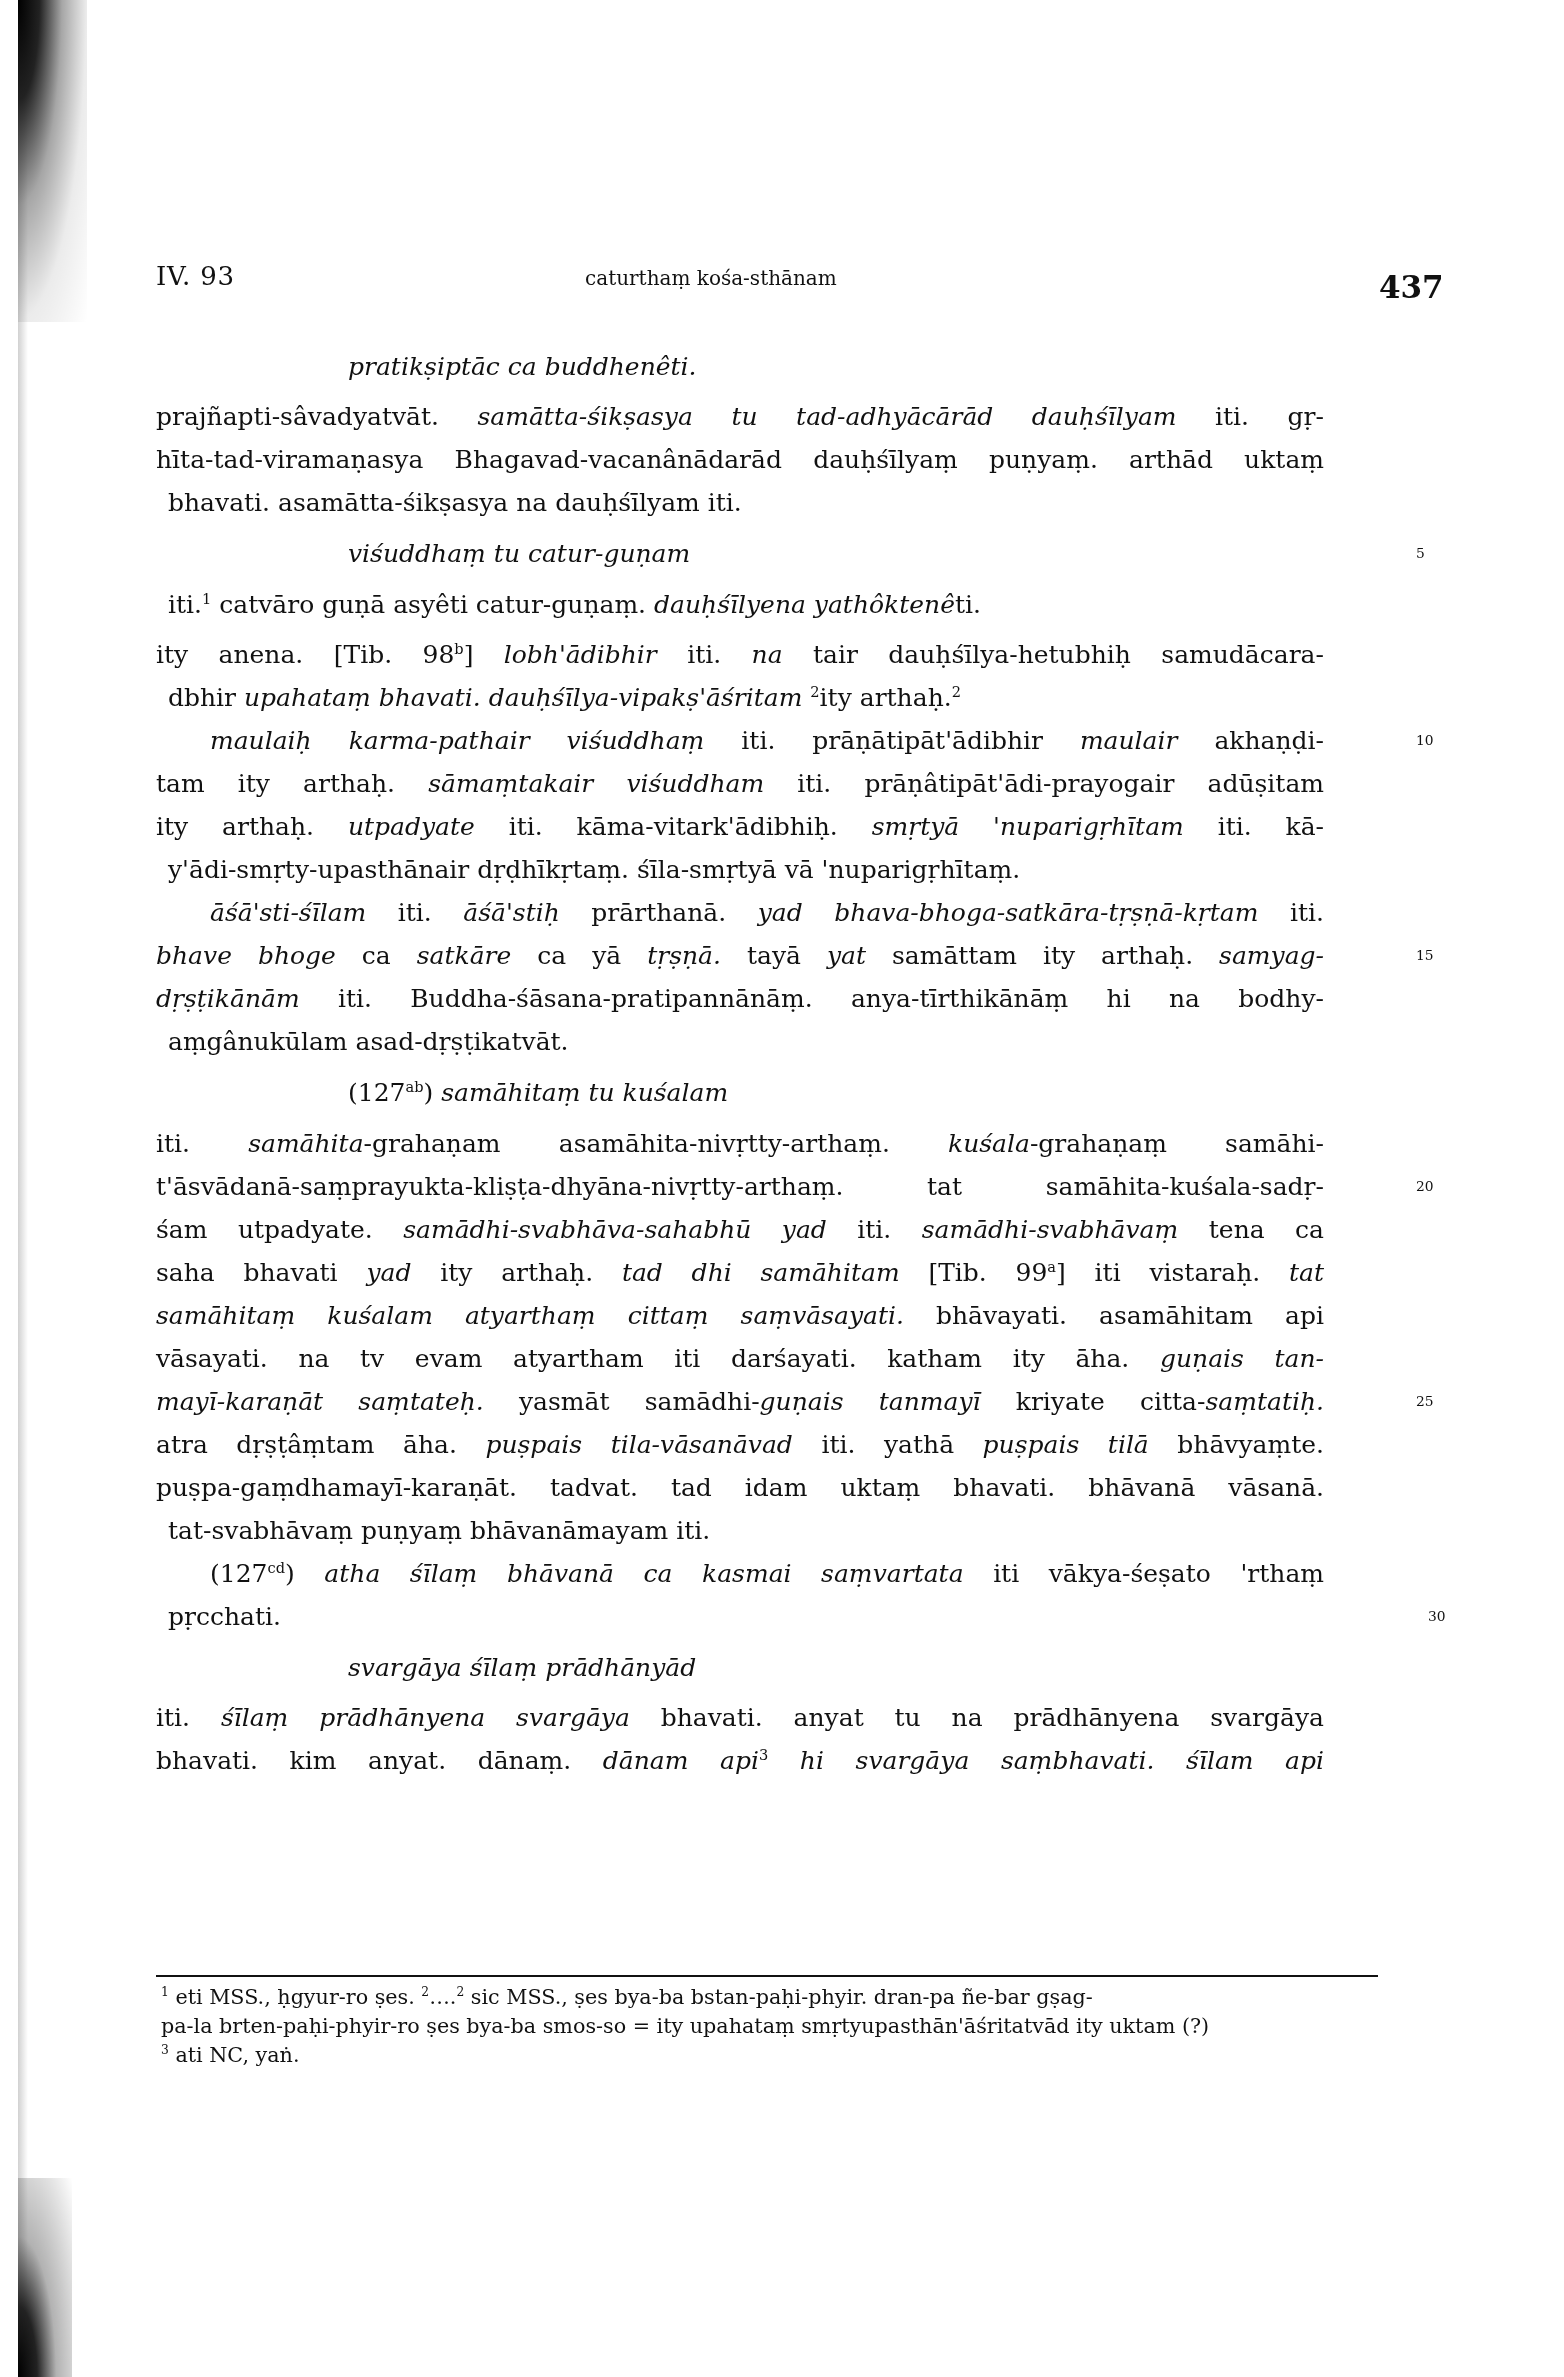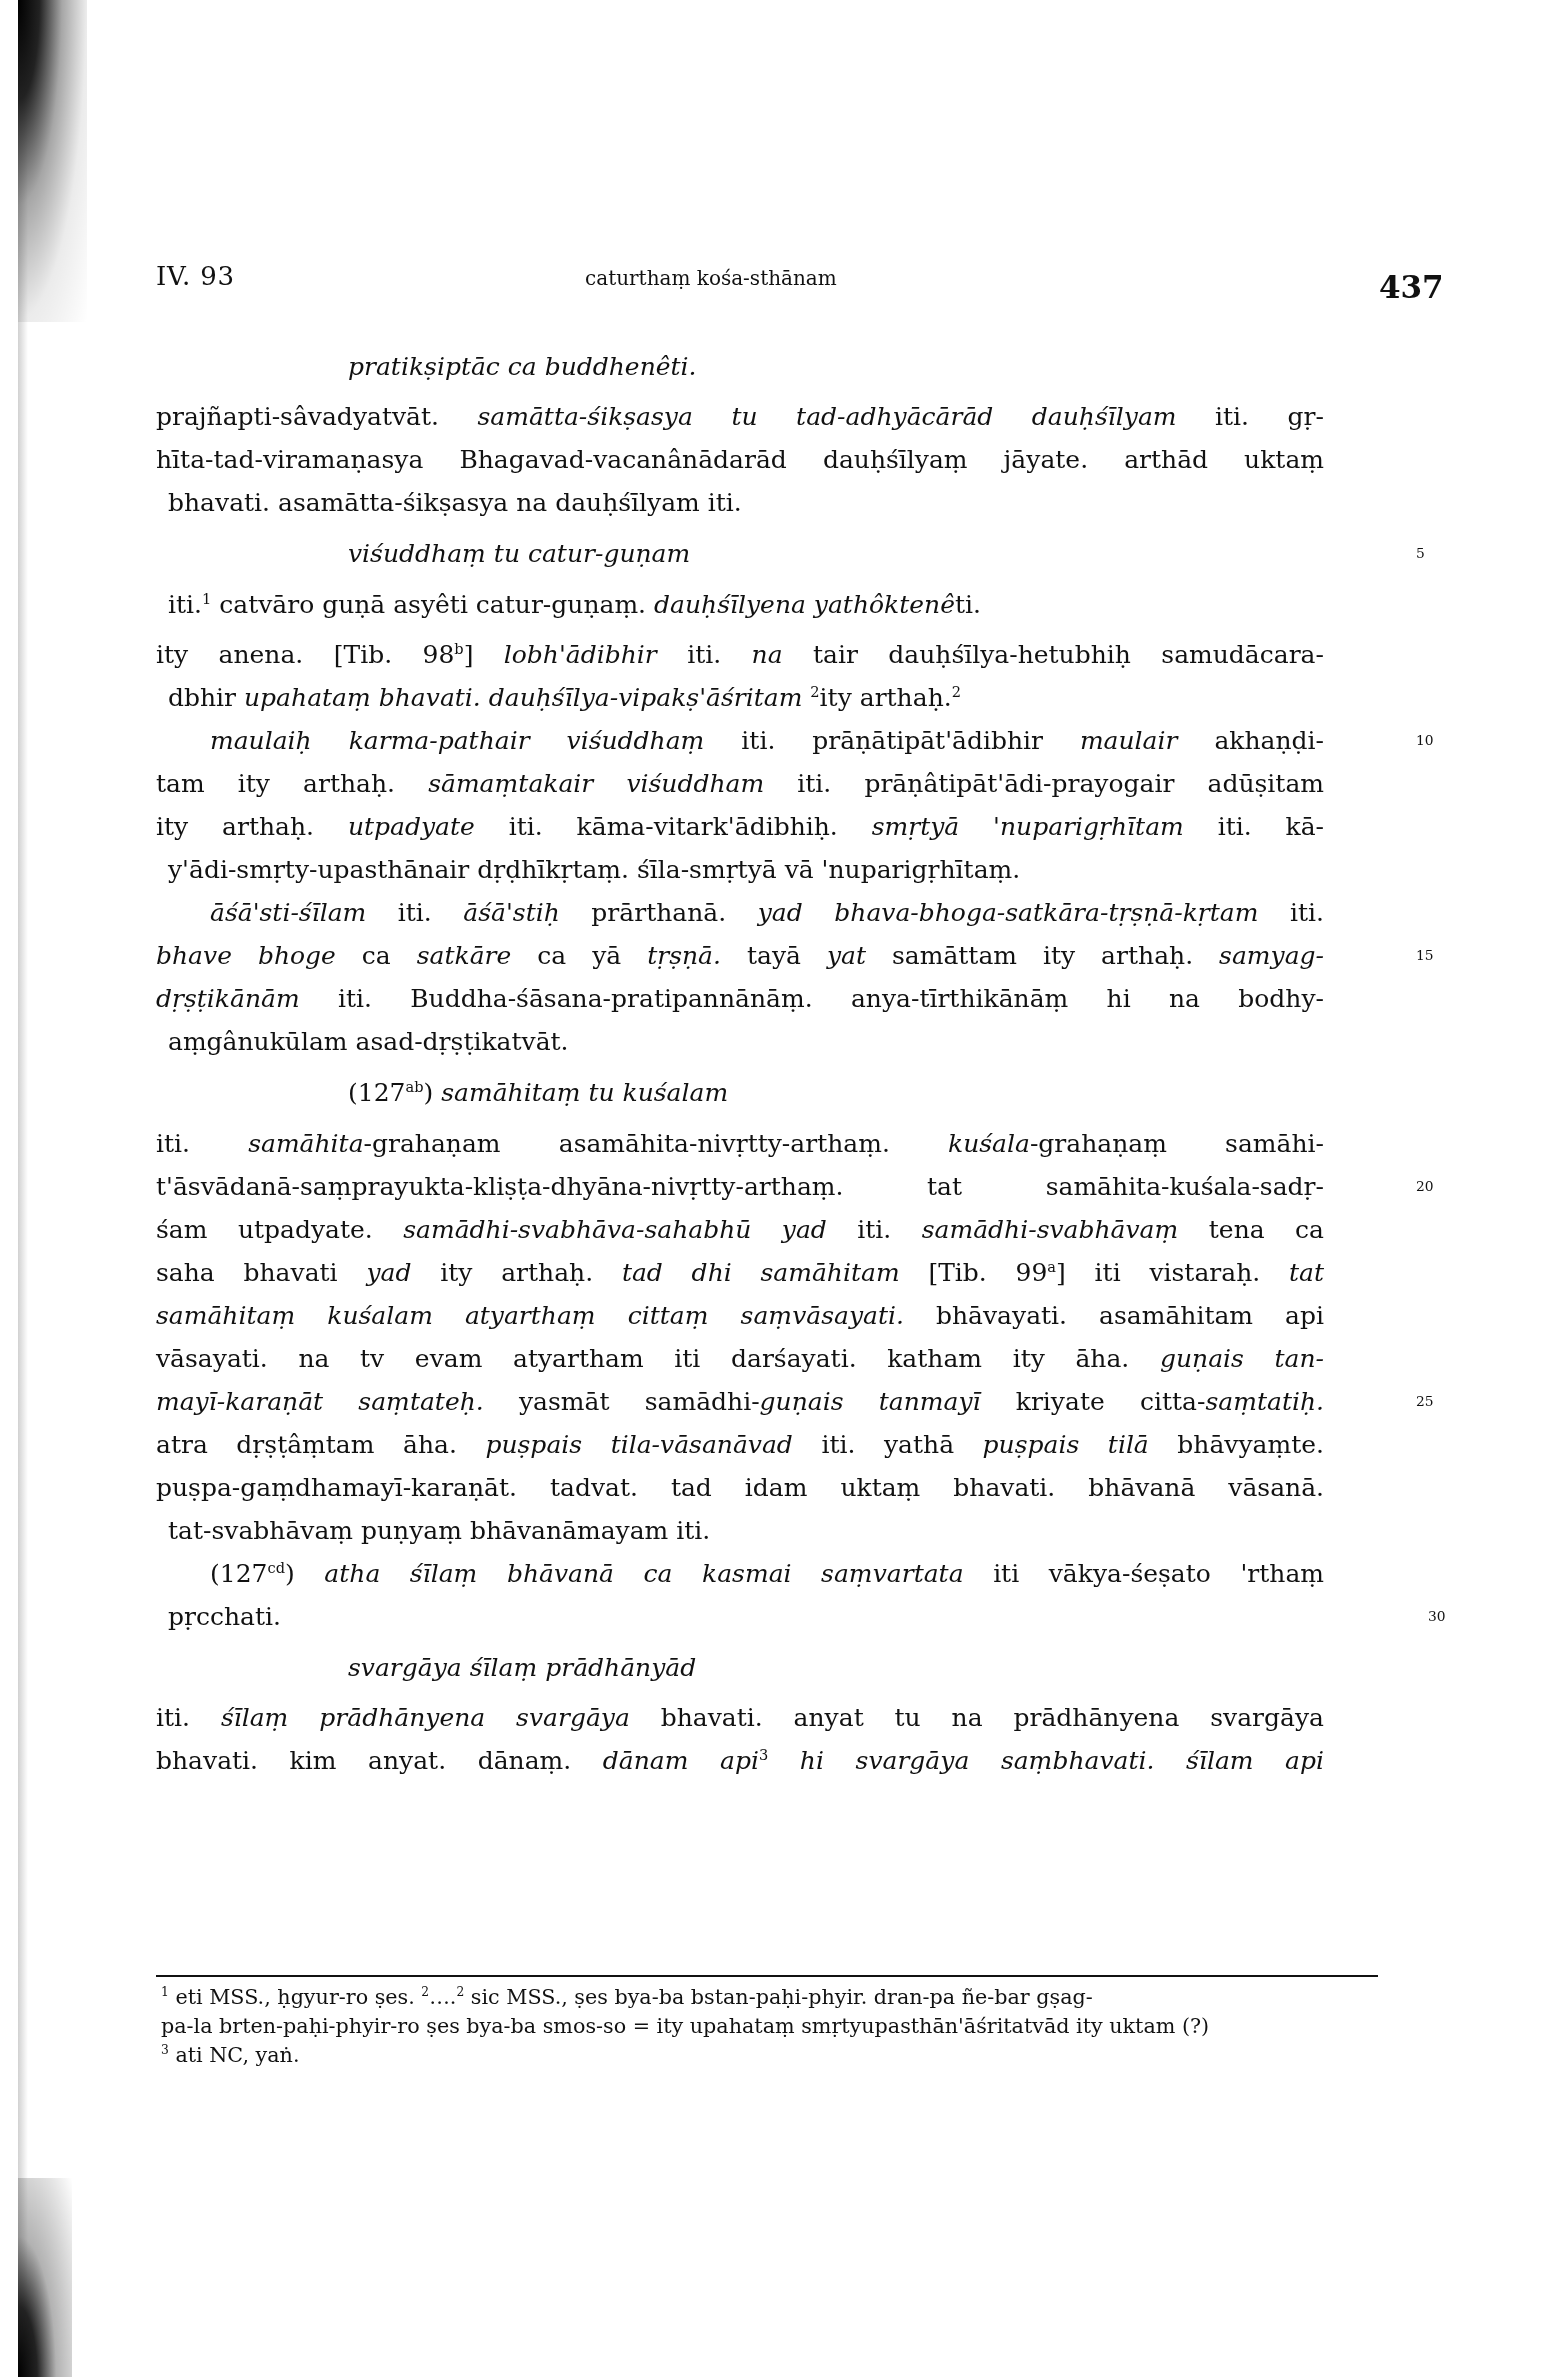--- a/index.html
+++ b/index.html
@@ -53,21 +53,21 @@
 
 <div class="running-head">
   <span class="rh-left">IV. 93</span>
   <span class="rh-center">caturthaṃ kośa-sthānam</span>
   <span class="rh-right">437</span>
 </div>
 
 <div class="text-block" id="text-block">
     <div class="line verse spaced"><span class="it">pratikṣiptāc ca buddhenêti.</span></div>
     <div class="line spaced"><span>prajñapti-sâvadyatvāt.  </span><span class="it">samātta-śikṣasya tu tad-adhyācārād dauḥśīlyam</span><span> iti.  gṛ-</span></div>
-    <div class="line"><span>hīta-tad-viramaṇasya Bhagavad-vacanânādarād dauḥśīlyaṃ jāyate.  arthād uktaṃ</span></div>
+    <div class="line"><span>hīta-tad-viramaṇasya Bhagavad-vacanânādarād dauḥśīlyaṃ puṇyaṃ.  arthād uktaṃ</span></div>
     <div class="line last"><span>bhavati.  asamātta-śikṣasya na dauḥśīlyam iti.</span></div>
     <div class="line verse spaced"><span class="it">viśuddhaṃ tu catur-guṇam</span><span class="lineno">5</span></div>
     <div class="line last spaced"><span>iti.</span><sup>1</sup><span>  catvāro guṇā asyêti catur-guṇaṃ.  </span><span class="it">dauḥśīlyena yathôktenê</span><span>ti.</span></div>
     <div class="line spaced"><span>ity anena.  [Tib. 98</span><sup>b</sup><span>] </span><span class="it">lobh'ādibhir</span><span> iti.  </span><span class="it">na</span><span> tair dauḥśīlya-hetubhiḥ samudācara-</span></div>
     <div class="line last"><span>dbhir </span><span class="it">upahataṃ bhavati.  dauḥśīlya-vipakṣ'āśritam</span><span> </span><sup>2</sup><span>ity arthaḥ.</span><sup>2</sup></div>
     <div class="line indent"><span class="it">maulaiḥ karma-pathair viśuddhaṃ</span><span> iti.  prāṇātipāt'ādibhir </span><span class="it">maulair</span><span> akhaṇḍi-</span><span class="lineno">10</span></div>
     <div class="line"><span>tam ity arthaḥ.  </span><span class="it">sāmaṃtakair viśuddham</span><span> iti.  prāṇâtipāt'ādi-prayogair adūṣitam</span></div>
     <div class="line"><span>ity arthaḥ.  </span><span class="it">utpadyate</span><span> iti.  kāma-vitark'ādibhiḥ.  </span><span class="it">smṛtyā 'nuparigṛhītam</span><span> iti.  kā-</span></div>
     <div class="line last"><span>y'ādi-smṛty-upasthānair dṛḍhīkṛtaṃ.  śīla-smṛtyā vā 'nuparigṛhītaṃ.</span></div>
     <div class="line indent"><span class="it">āśā'sti-śīlam</span><span> iti.  </span><span class="it">āśā'stiḥ</span><span> prārthanā.  </span><span class="it">yad bhava-bhoga-satkāra-tṛṣṇā-kṛtam</span><span> iti.</span></div>

